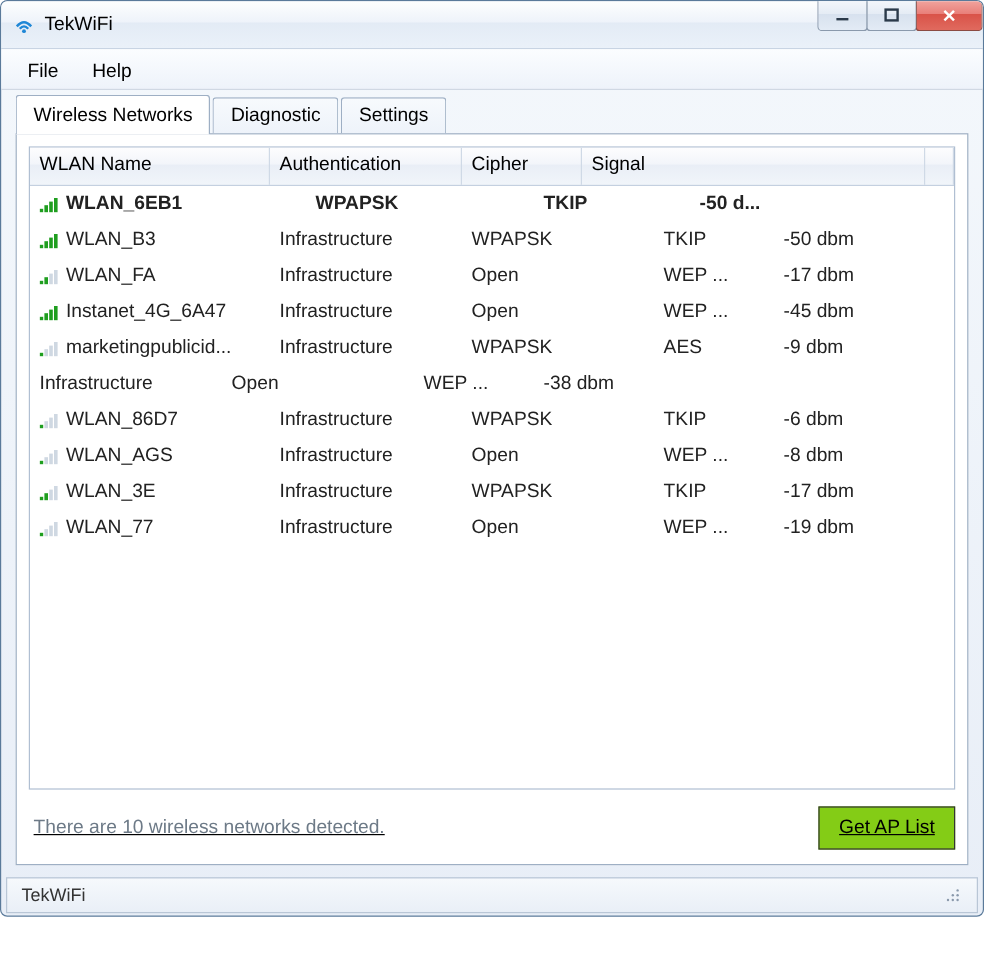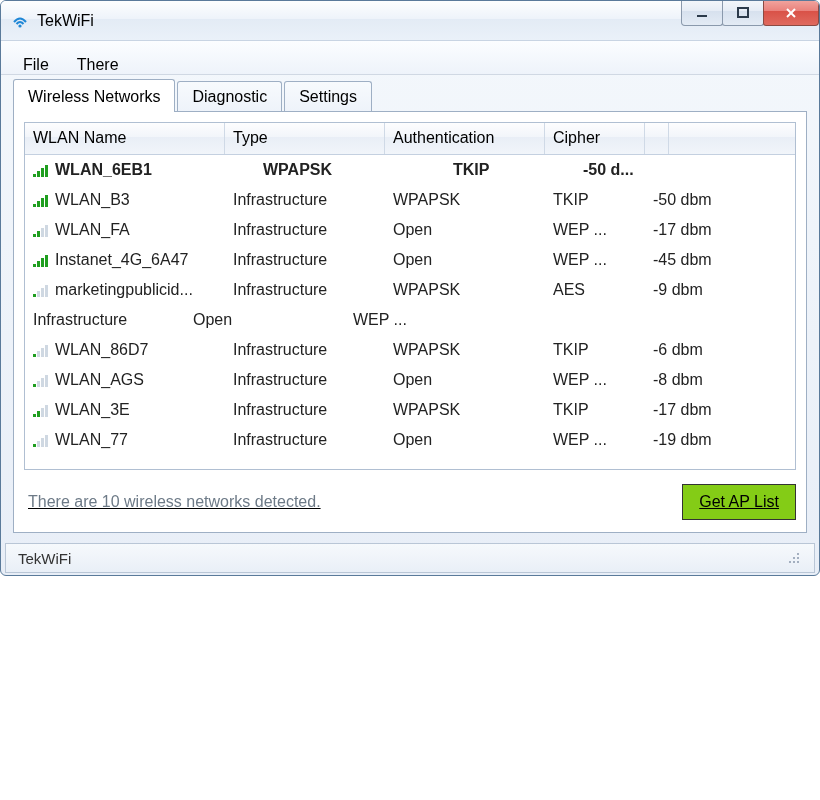--- a/index.html
+++ b/index.html
@@ -8,21 +8,21 @@
     padding: 0;
     font-family: "Segoe UI", Tahoma, sans-serif;
     font-size: 14px;
     background: #fff;
     width: 820px;
     height: 800px;
     overflow: hidden;
   }
   .window {
     width: 820px;
-    height: 576px;
+    height: 764px;
     border: 1px solid #5a7a9a;
     background: linear-gradient(to bottom, #f4f8fc 0%, #e8eef7 100%);
     display: flex;
     flex-direction: column;
     border-radius: 6px;
     overflow: hidden;
   }
   
   .titlebar {
     height: 40px;
@@ -66,22 +66,22 @@
     background: linear-gradient(to bottom, #f1a6a0 0%, #e9807a 45%, #d95248 46%, #e06a5e 100%);
     border-color: #8b4a42;
   }
   .win-btn svg { display: block; }
   
   .menubar {
     height: 34px;
     background: linear-gradient(to bottom, #fbfdff 0%, #eef3fa 100%);
     border-bottom: 1px solid #d0d8e3;
     display: flex;
-    align-items: flex-start;
-    padding: 12px 12px;
+    align-items: flex-end;
+    padding: 2px 12px;
   }
   .menubar .menu-item {
     padding: 3px 10px;
     margin-right: 8px;
     font-size: 16px;
     color: #000;
     cursor: default;
   }
   
   .tabstrip {
@@ -246,37 +246,37 @@
         <svg width="14" height="14">
           <line x1="3" y1="3" x2="11" y2="11" stroke="#fff" stroke-width="2"></line>
           <line x1="11" y1="3" x2="3" y2="11" stroke="#fff" stroke-width="2"></line>
         </svg>
       </div>
     </div>
   </div>
 
   <div class="menubar">
     <span class="menu-item">File</span>
-    <span class="menu-item">There</span>
+    <span class="menu-item">Help</span>
   </div>
 
   <div class="tabstrip">
     <div class="tab active"><span>Wireless Networks</span></div>
     <div class="tab"><span>Diagnostic</span></div>
     <div class="tab"><span>Settings</span></div>
   </div>
 
   <div class="client">
 
     <div class="listwrap">
       <div class="list-header">
         <div class="col c-name">WLAN Name</div>
-        <div class="col c-type">Type</div>
         <div class="col c-auth">Authentication</div>
         <div class="col c-cipher">Cipher</div>
+        <div class="col c-signal">Signal</div>
         <div class="col c-pad"></div>
       </div>
       <div class="list-body" id="list-body">
           <div class="row bold">
             <div class="cell c-name">
               <span class="sig-icon">
                 <svg width="16" height="14">
                   <rect x="0" y="11" width="3" height="3" fill="#1f9e1f"></rect>
                   <rect x="4" y="8" width="3" height="6" fill="#1f9e1f"></rect>
                   <rect x="8" y="5" width="3" height="9" fill="#1f9e1f"></rect>
@@ -354,20 +354,21 @@
             </div>
             <div class="cell c-type">Infrastructure</div>
             <div class="cell c-auth">WPAPSK</div>
             <div class="cell c-cipher">AES</div>
             <div class="cell c-signal">-9 dbm</div>
           </div>
           <div class="row">
             <div class="cell c-type">Infrastructure</div>
             <div class="cell c-auth">Open</div>
             <div class="cell c-cipher">WEP ...</div>
+            <div class="cell c-signal">-38 dbm</div>
           </div>
           <div class="row">
             <div class="cell c-name">
               <span class="sig-icon">
                 <svg width="16" height="14">
                   <rect x="0" y="11" width="3" height="3" fill="#1f9e1f"></rect>
                   <rect x="4" y="8" width="3" height="6" fill="#cfd8e2"></rect>
                   <rect x="8" y="5" width="3" height="9" fill="#cfd8e2"></rect>
                   <rect x="12" y="2" width="3" height="12" fill="#cfd8e2"></rect>
                 </svg>

